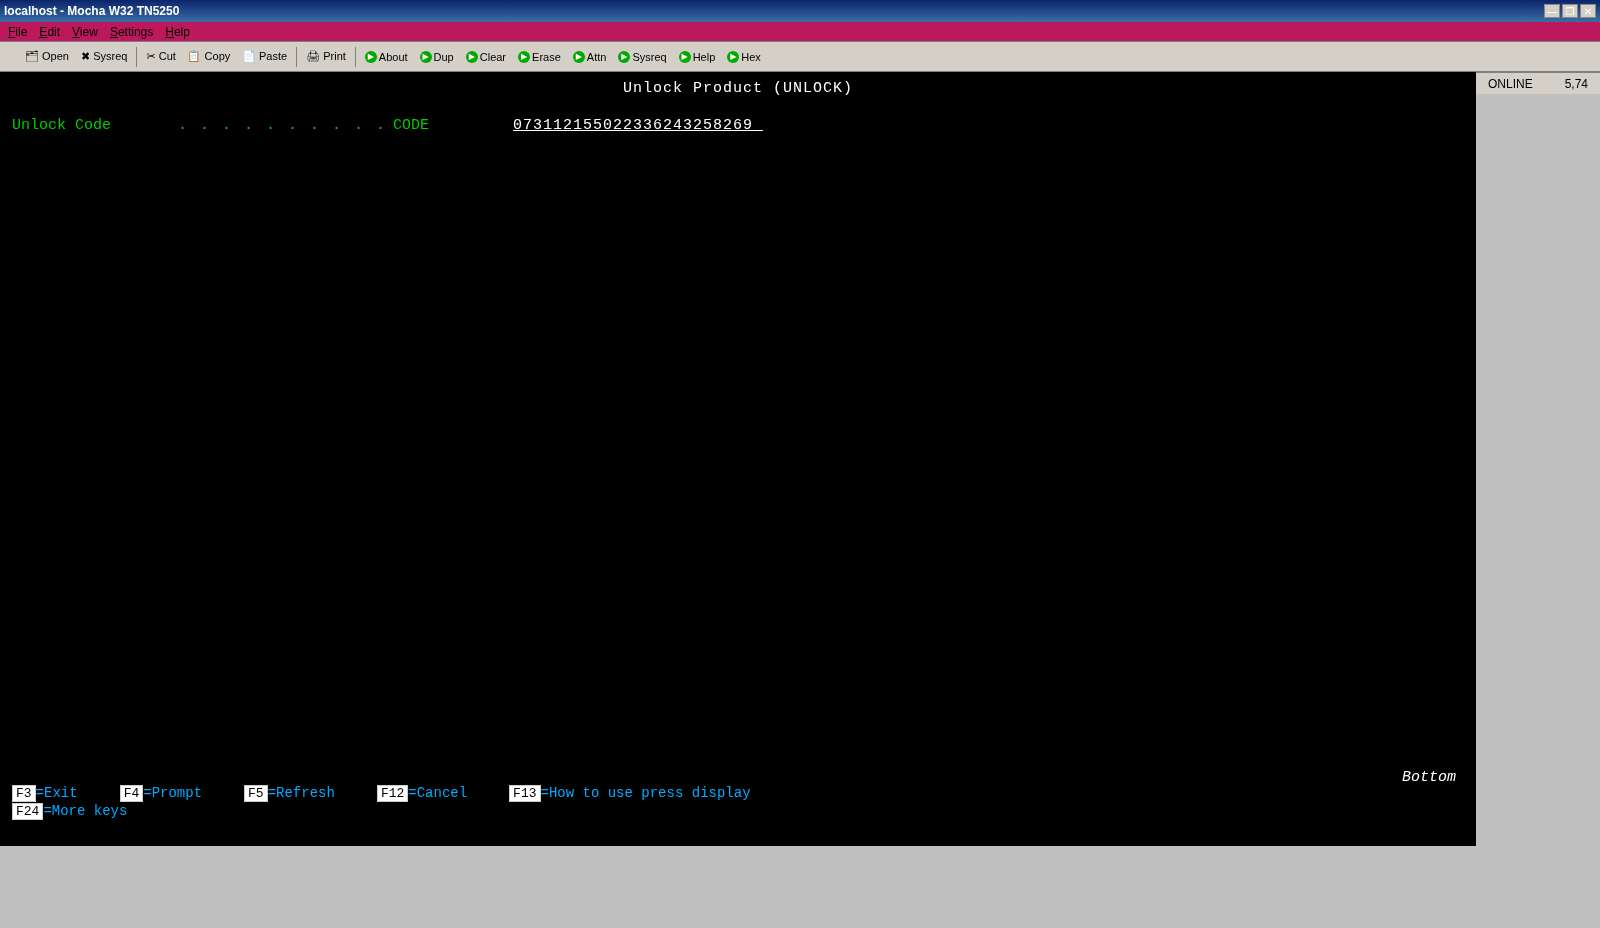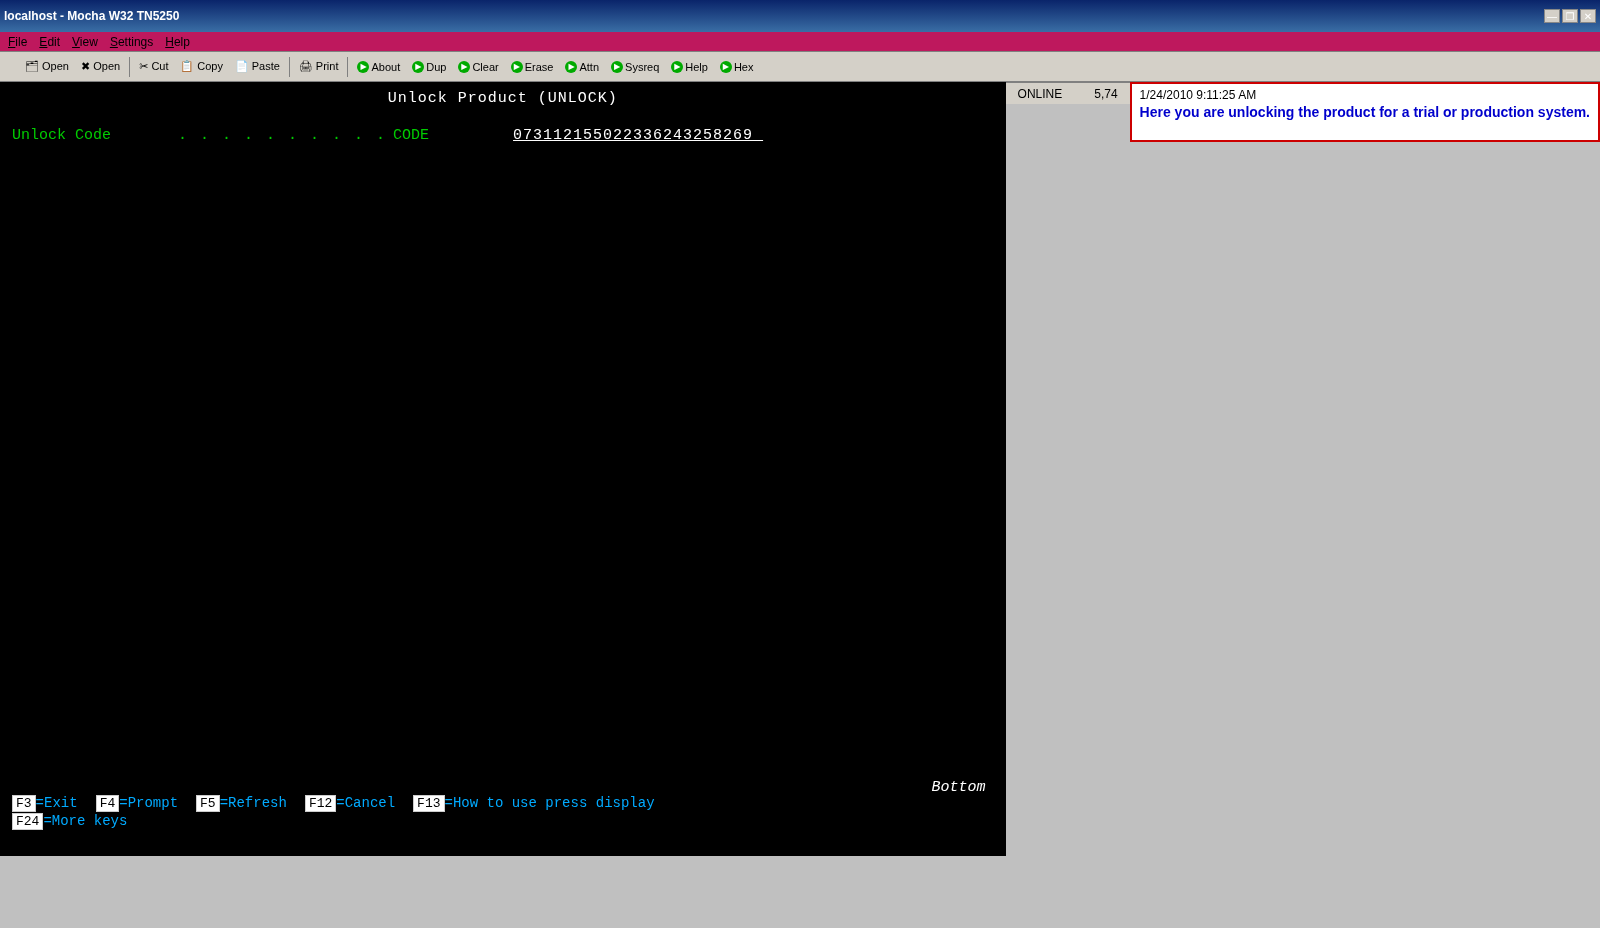--- a/index.html
+++ b/index.html
@@ -2,21 +2,21 @@
 <html><head>
   <meta charset="utf-8">
   <style>
     * { margin: 0; padding: 0; box-sizing: border-box; }
     body { width: 1600px; height: 928px; background: #c0c0c0; font-family: Arial, sans-serif; font-size: 13px; overflow: hidden; }
 
     
     .title-bar {
       background: linear-gradient(to bottom, #0a246a, #3a6ea5);
       color: white;
-      height: 32px;
+      height: 22px;
       display: flex;
       align-items: center;
       justify-content: space-between;
       padding: 0 4px;
       user-select: none;
     }
     .title-bar-text { font-size: 12px; font-weight: bold; }
     .title-bar-buttons { display: flex; gap: 2px; }
     .title-btn {
       width: 16px; height: 14px; background: #d4d0c8; border: 1px solid #888;
@@ -110,21 +110,21 @@
       font-style: italic;
     }
     .fkey-row {
       position: absolute;
       bottom: 25px;
       left: 12px;
       right: 12px;
       color: #00aaff;
       font-size: 14px;
     }
-    .fkey-line { display: flex; gap: 18px; margin-bottom: 2px; }
+    .fkey-line { display: flex; gap: 42px; margin-bottom: 2px; }
     .fkey-box {
       background: #ffffff;
       color: #000000;
       padding: 0px 3px;
       font-size: 13px;
       font-family: 'Courier New', Courier, monospace;
       border: 1px solid #cccccc;
     }
     .fkey-label { color: #00aaff; }
 
@@ -181,21 +181,21 @@
 <div class="menu-bar">
   <div class="menu-item"><u>F</u>ile</div>
   <div class="menu-item"><u>E</u>dit</div>
   <div class="menu-item"><u>V</u>iew</div>
   <div class="menu-item"><u>S</u>ettings</div>
   <div class="menu-item"><u>H</u>elp</div>
 </div>
 
 <div class="toolbar">
   <button class="toolbar-btn">🗂 Open</button>
-  <button class="toolbar-btn">✖ Open</button>
+  <button class="toolbar-btn">✖ Sysreq</button>
   <div class="toolbar-separator"></div>
   <button class="toolbar-btn">✂ Cut</button>
   <button class="toolbar-btn">📋 Copy</button>
   <button class="toolbar-btn">📄 Paste</button>
   <div class="toolbar-separator"></div>
   <button class="toolbar-btn">🖨 Print</button>
   <div class="toolbar-separator"></div>
   <button class="toolbar-btn"><span class="play-icon">▶</span> About</button>
   <button class="toolbar-btn"><span class="play-icon">▶</span> Dup</button>
   <button class="toolbar-btn"><span class="play-icon">▶</span> Clear</button>
@@ -229,17 +229,13 @@
         <span><span class="fkey-box">F24</span><span class="fkey-label">=More keys</span></span>
       </div>
     </div>
   </div>
 
   <div class="status-bar">
     <span>ONLINE</span>
     <span>5,74</span>
   </div>
 
-  <div class="info-bar">
-    <div class="info-timestamp">1/24/2010 9:11:25 AM</div>
-    <div class="info-message">Here you are unlocking the product for a trial or production system.</div>
-  </div>
 </div>
 
 </body></html>

